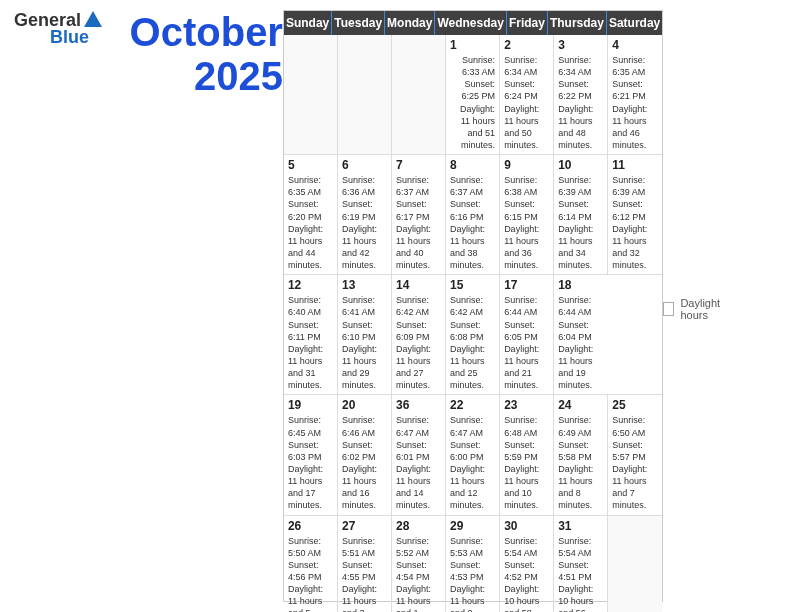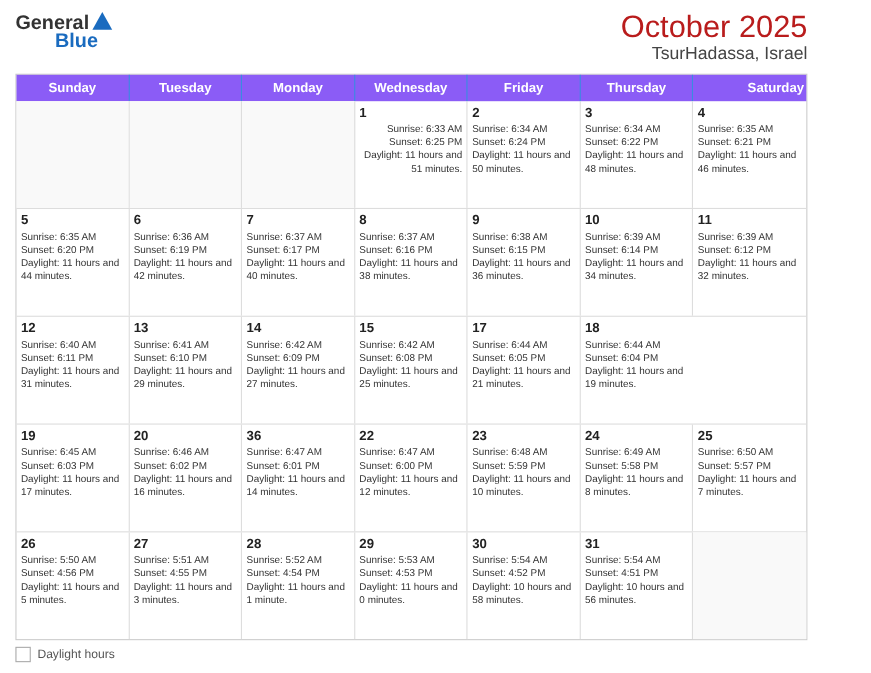--- a/index.html
+++ b/index.html
@@ -8,51 +8,51 @@
       background: #fff;
       width: 792px;
       height: 612px;
       overflow: hidden;
     }
     .page {
       width: 748px;
       height: 612px;
       padding: 10px 14px 10px 14px;
       display: flex;
-      flex-direction: column;
+      flex-direction: row;
     }
     .header {
       display: flex;
       justify-content: space-between;
       align-items: flex-start;
       margin-bottom: 8px;
     }
     .title-block {
       text-align: right;
     }
     .title-month {
-      font-size: 28px;
-      font-weight: normal;
-      color: #b91c1c;
+      font-size: 40px;
+      font-weight: bold;
+      color: #1d4ed8;
       line-height: 1.1;
     }
     .title-location {
       font-size: 16px;
       color: #444;
     }
     .calendar {
       flex: 1;
       display: flex;
       flex-direction: column;
       border: 1px solid #ccc;
     }
     .cal-header-row {
       display: grid;
       grid-template-columns: repeat(7, 1fr);
-      background: #8b5cf6;
+      background: #404040;
     }
     .cal-header-cell {
       color: #fff;
       font-weight: bold;
       font-size: 12px;
       text-align: center;
       padding: 5px 2px;
       border-right: 1px solid #3a8be0;
     }
     .cal-header-cell:last-child { border-right: none; text-align: right; }
@@ -123,21 +123,20 @@
       <div class="logo-line1">
         <span style="font-size:18px;font-weight:bold;color:#333;">General</span>
         <svg width="22" height="22" viewBox="0 0 22 22" style="margin-left:1px;margin-top:-2px;">
           <polygon points="11,2 20,18 2,18" fill="#1a6bbf"></polygon>
         </svg>
       </div>
       <span style="font-size:18px;font-weight:bold;color:#1a6bbf;margin-top:-4px;margin-left:36px;">Blue</span>
     </div>
     <div class="title-block">
       <div class="title-month">October 2025</div>
-      <div class="title-location">TsurHadassa, Israel</div>
     </div>
   </div>
 
   <div class="calendar">
     <div class="cal-header-row">
     <div class="cal-header-cell">Sunday</div>
         <div class="cal-header-cell">Tuesday</div>
         <div class="cal-header-cell">Monday</div>
         <div class="cal-header-cell">Wednesday</div>
         <div class="cal-header-cell">Friday</div>

